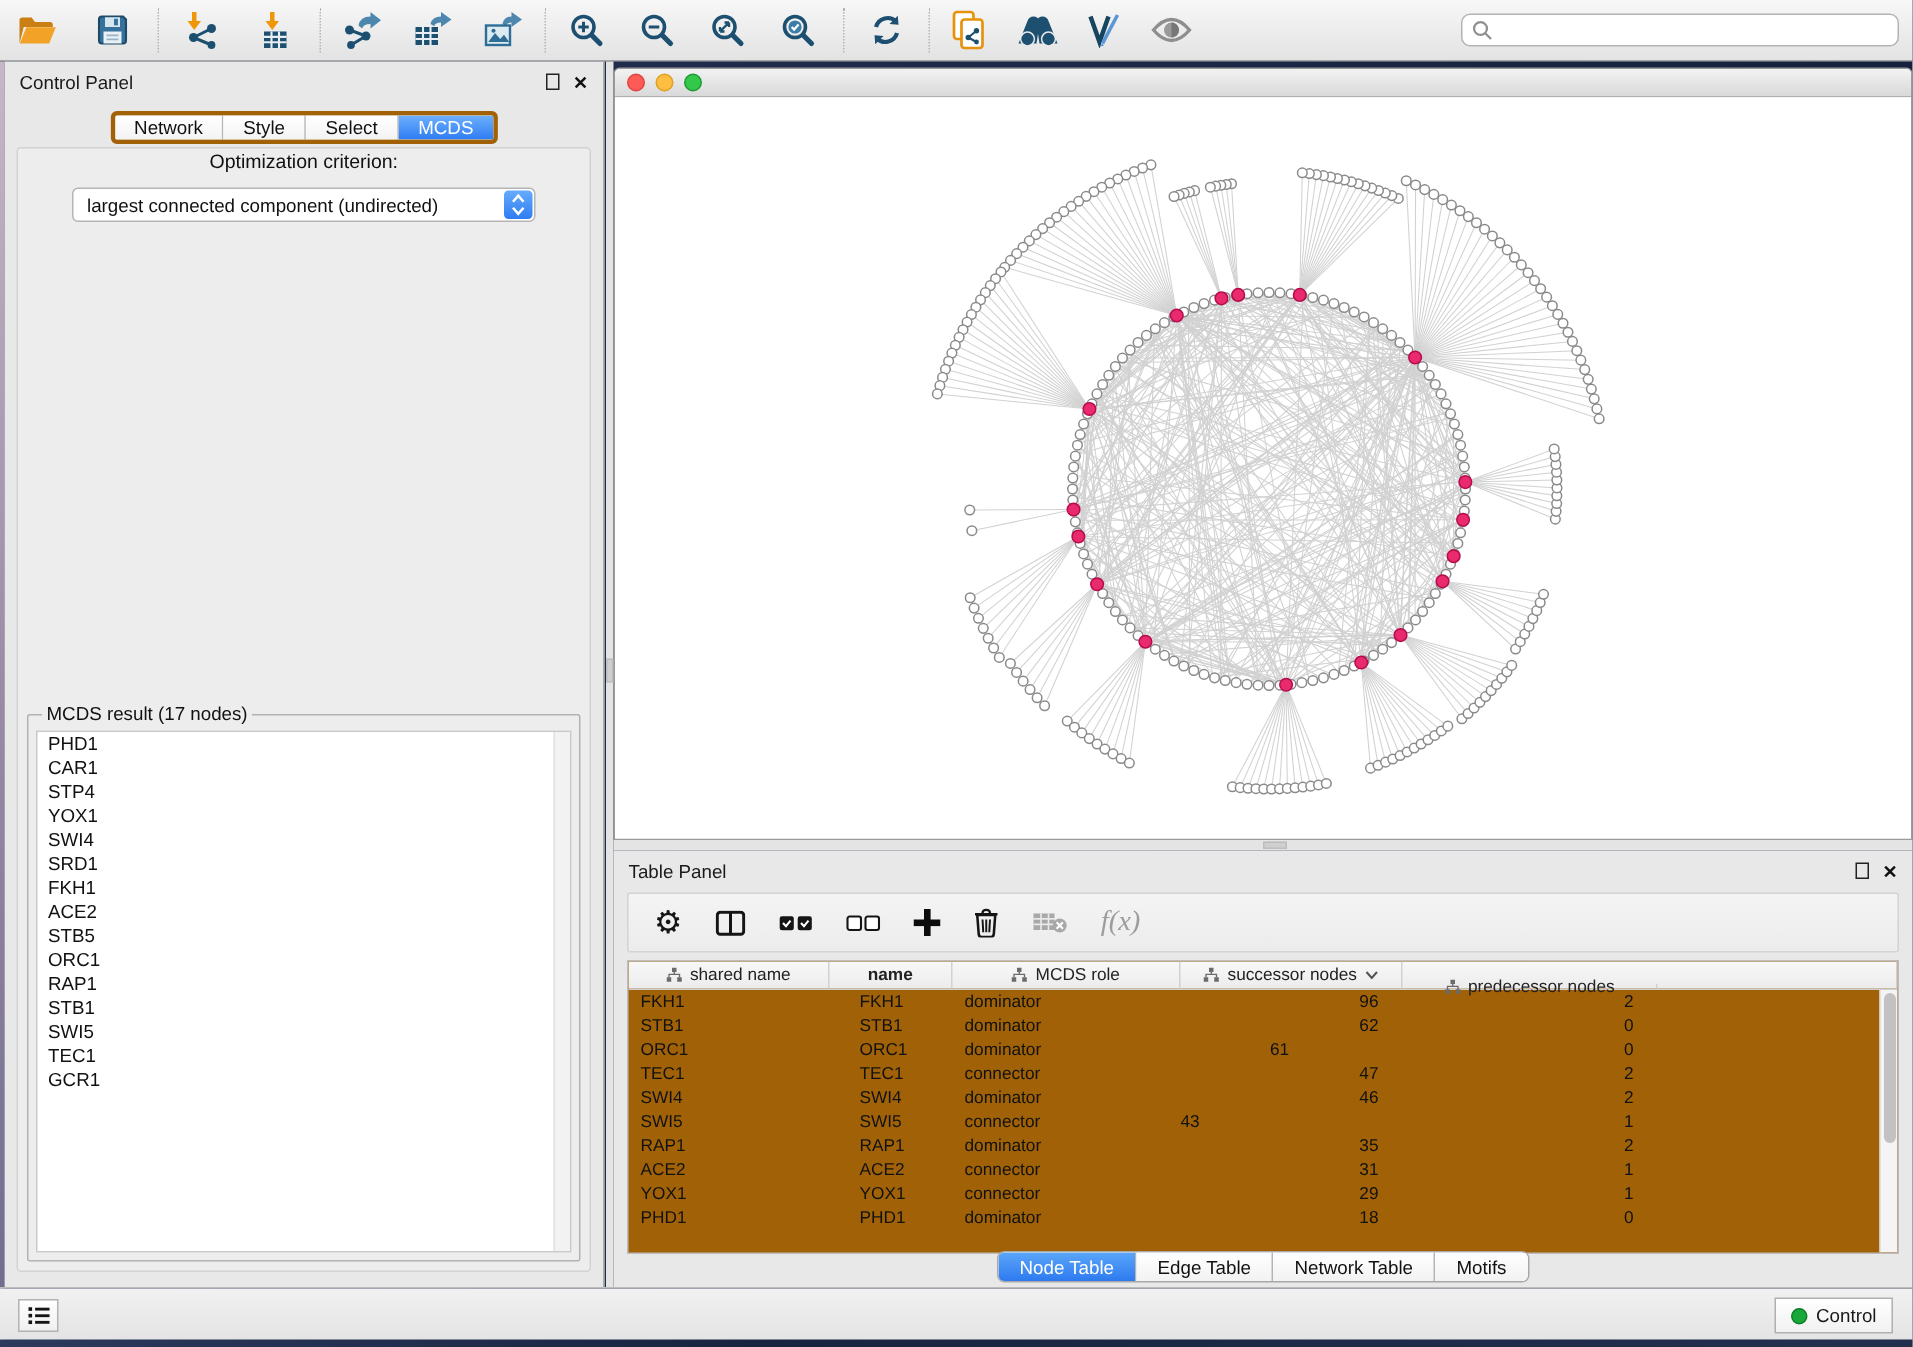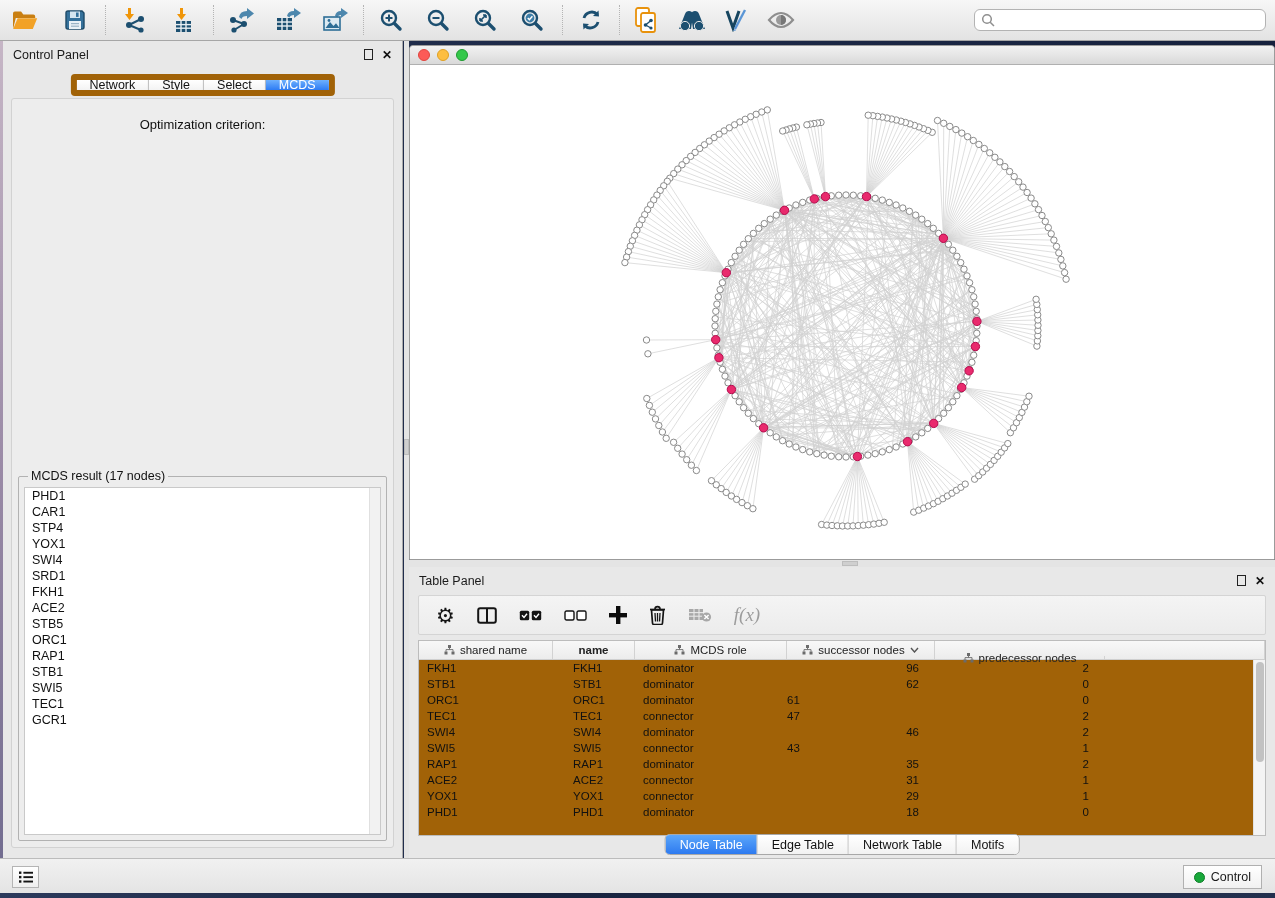--- a/index.html
+++ b/index.html
@@ -28,30 +28,30 @@
   
   #control-panel { position:absolute; left:3px; top:41px; width:400px; height:817px;
                    background:#e8e8e8; border-right:1px solid #ababab; }
   .panel-titlebar { height:27px; display:flex; align-items:center; padding:0 10px; }
   .panel-title { font-size:12.5px; color:#1a1a1a; }
   .panel-ctrls { margin-left:auto; display:flex; align-items:center; gap:9px; }
   .float-icon { width:9px; height:11px; border:1.5px solid #222; background:transparent; }
   .close-icon { font-size:12px; font-weight:bold; color:#111; line-height:1; }
 
   .cp-tabs { position:absolute; left:50%; top:33px; transform:translateX(-50%);
-             display:flex; border:6px solid #a16207; border-radius:4px; overflow:hidden;
+             display:flex; border:3px solid #a16207; border-radius:4px; overflow:hidden;
              background:#fff; height:22px; }
   .cp-tab { padding:0 13px; display:flex; align-items:center; font-size:12.5px;
             border-right:1px solid #b5b5b5; background:linear-gradient(#ffffff,#f3f3f3); color:#111; }
   .cp-tab:last-child { border-right:none; }
   .cp-tab.active { background:linear-gradient(#6db0fd,#2e7cf4); color:#fff; }
 
   .cp-inner { position:absolute; left:8px; right:8px; top:57px; bottom:10px;
               background:#ededed; border:1px solid #d2d2d2; border-radius:3px; }
-  .opt-label { text-align:center; margin-top:18px; font-size:13px; color:#111; }
+  .opt-label { text-align:center; margin-top:1px; font-size:13px; color:#111; }
   .dropdown { position:relative; margin:10px 36px 0 36px; height:23px; background:#fff;
               border:1px solid #b5b5b5; border-radius:4px; display:flex; align-items:center; }
   .dropdown .dd-value { padding-left:9px; font-size:12.5px; color:#111; white-space:nowrap; }
   .dd-stepper { position:absolute; right:1px; top:1px; width:19px; height:19px; border-radius:3px;
                 background:linear-gradient(#66abfb,#2e7cf2); display:flex; flex-direction:column;
                 align-items:center; justify-content:center; gap:1px; }
   .btn-row { display:flex; justify-content:center; gap:14px; margin-top:13px; }
   .btn { height:23px; padding:0 15px; background:linear-gradient(#ffffff,#f0f0f0);
          border:1px solid #a9a9a9; border-radius:4px; font-size:12.5px; color:#111;
          font-family:"Liberation Sans",sans-serif; }
@@ -302,20 +302,31 @@
     </span>
   </div>
   <div class="cp-tabs" id="cp-tabs">
       <div class="cp-tab">Network</div>
       <div class="cp-tab">Style</div>
       <div class="cp-tab">Select</div>
       <div class="cp-tab active">MCDS</div>
     </div>
   <div class="cp-inner">
     <div class="opt-label">Optimization criterion:</div>
+    <div class="dropdown">
+      <span class="dd-value">largest connected component (undirected)</span>
+      <span class="dd-stepper">
+        <svg width="9" height="7" viewBox="0 0 9 7">
+            <path d="M1 5.5 L4.5 1.5 L8 5.5" fill="none" stroke="#fff" stroke-width="1.7"></path>
+          </svg>
+        <svg width="9" height="7" viewBox="0 0 9 7">
+            <path d="M1 1.5 L4.5 5.5 L8 1.5" fill="none" stroke="#fff" stroke-width="1.7"></path>
+          </svg>
+      </span>
+    </div>
     <fieldset class="mcds-result">
       <legend>MCDS result (17 nodes)</legend>
       <div class="result-list" id="result-list">
         <div class="scroll-track"></div>
       <div class="result-item">PHD1</div>
           <div class="result-item">CAR1</div>
           <div class="result-item">STP4</div>
           <div class="result-item">YOX1</div>
           <div class="result-item">SWI4</div>
           <div class="result-item">SRD1</div>
@@ -1372,28 +1383,28 @@
           <div class="td" style="width: 134px; flex: 0 0 auto; padding-left: 8px;">STB1</div>
           <div class="td" style="width: 82px; flex: 0 0 auto; padding-left: 20px;">STB1</div>
           <div class="td" style="width: 152px; flex: 0 0 auto; padding-left: 8px;">dominator</div>
           <div class="td" style="width: 148px; flex: 0 0 auto; text-align: right; padding-right: 16px;">62</div>
           <div class="td" style="width: 170px; flex: 0 0 auto; text-align: right; padding-right: 16px;">0</div>
         </div>
         <div class="tr">
           <div class="td" style="width: 134px; flex: 0 0 auto; padding-left: 8px;">ORC1</div>
           <div class="td" style="width: 82px; flex: 0 0 auto; padding-left: 20px;">ORC1</div>
           <div class="td" style="width: 152px; flex: 0 0 auto; padding-left: 8px;">dominator</div>
-          <div class="td" style="width: 148px; flex: 0 0 auto; text-align: left; padding-right: 16px;">61</div>
+          <div class="td" style="width: 148px; flex: 0 0 auto; text-align: center; padding-right: 16px;">61</div>
           <div class="td" style="width: 170px; flex: 0 0 auto; text-align: right; padding-right: 16px;">0</div>
         </div>
         <div class="tr">
           <div class="td" style="width: 134px; flex: 0 0 auto; padding-left: 8px;">TEC1</div>
           <div class="td" style="width: 82px; flex: 0 0 auto; padding-left: 20px;">TEC1</div>
           <div class="td" style="width: 152px; flex: 0 0 auto; padding-left: 8px;">connector</div>
-          <div class="td" style="width: 148px; flex: 0 0 auto; text-align: left; padding-right: 16px;">47</div>
+          <div class="td" style="width: 148px; flex: 0 0 auto; text-align: right; padding-right: 16px;">47</div>
           <div class="td" style="width: 170px; flex: 0 0 auto; text-align: right; padding-right: 16px;">2</div>
         </div>
         <div class="tr">
           <div class="td" style="width: 134px; flex: 0 0 auto; padding-left: 8px;">SWI4</div>
           <div class="td" style="width: 82px; flex: 0 0 auto; padding-left: 20px;">SWI4</div>
           <div class="td" style="width: 152px; flex: 0 0 auto; padding-left: 8px;">dominator</div>
           <div class="td" style="width: 148px; flex: 0 0 auto; text-align: right; padding-right: 16px;">46</div>
           <div class="td" style="width: 170px; flex: 0 0 auto; text-align: right; padding-right: 16px;">2</div>
         </div>
         <div class="tr">

